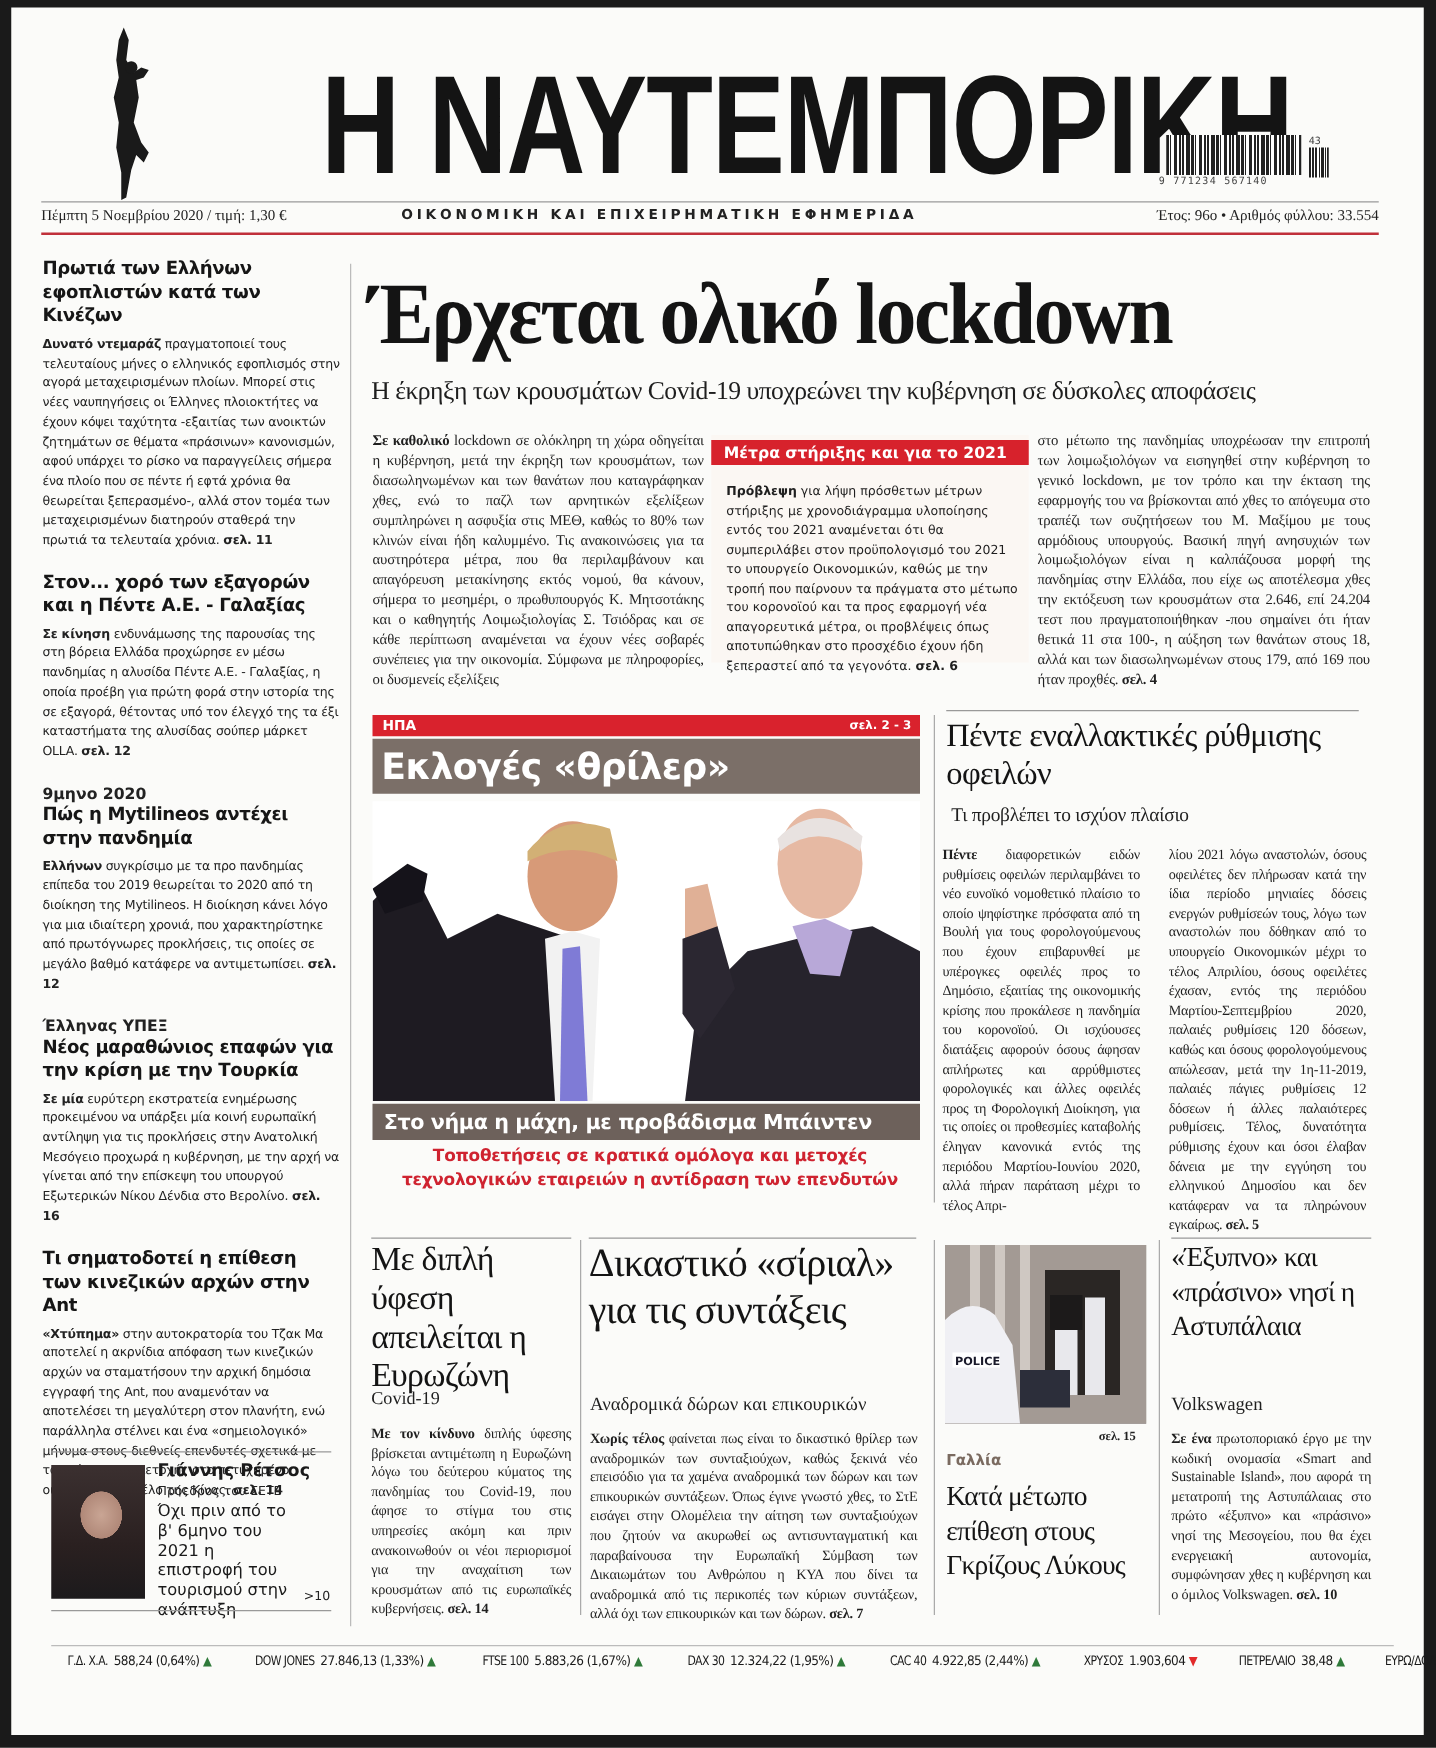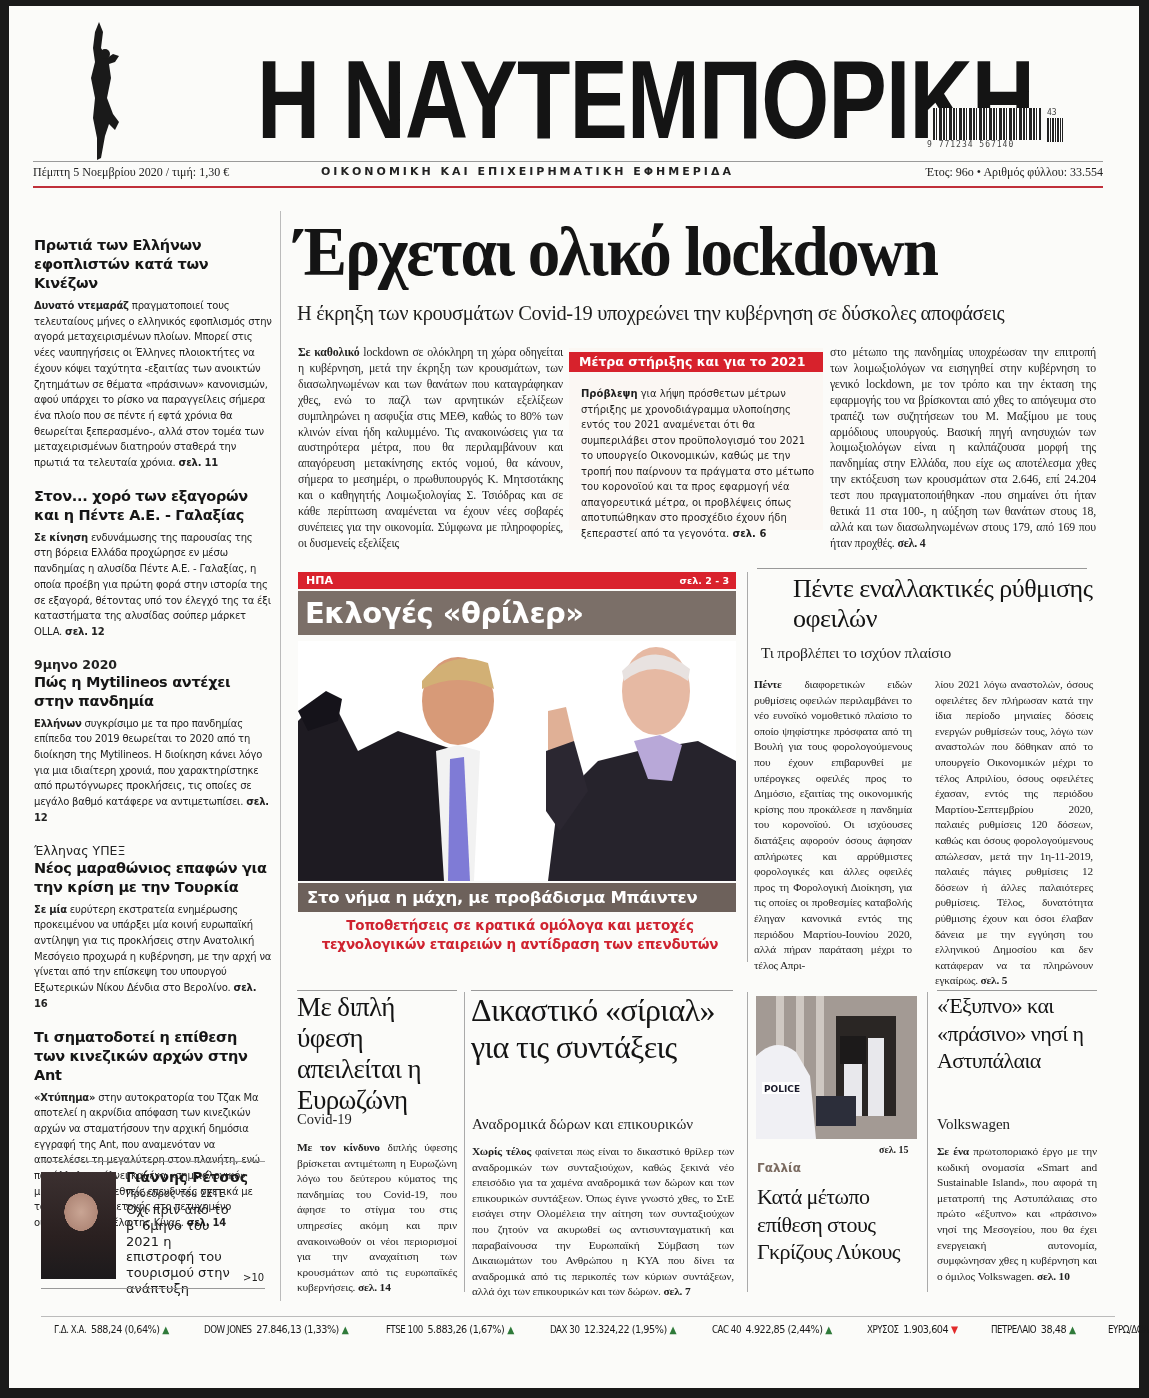--- a/index.html
+++ b/index.html
@@ -32,25 +32,25 @@
   .barcode-addon-num { position: absolute; left: 120px; top: 6px; font-family: "DejaVu Sans Mono", monospace; font-size: 8px; color: #444; }
 
   .rule-top { left: 24px; top: 155px; width: 1070px; height: 1px; background: #9a9a9a; }
   .infobar { top: 159px; font-size: 12px; color: #222; white-space: nowrap; }
   .info-date { left: 24px; }
   .info-tag { left: 312px; font-family: "DejaVu Sans", sans-serif; font-size: 11px; letter-spacing: 3px; font-weight: 700; text-align: center; }
   .info-issue { right: 36px; }
   .rule-red { left: 24px; top: 180px; width: 1070px; height: 2px; background: #c0303a; }
 
   
-  .left-col { left: 25px; top: 200px; width: 238px; margin-top: 30px; }
+  .left-col { left: 25px; top: 200px; width: 238px; }
   .lvdiv { left: 271px; top: 205px; width: 1px; height: 1090px; background: #bbb; }
   .ls-title { font-family: "DejaVu Sans", sans-serif; font-weight: 700; font-size: 14.5px; line-height: 19px; color: #161616; letter-spacing: -0.3px; }
   .ls-kicker { font-family: "DejaVu Sans", sans-serif; font-weight: 700; font-size: 12.5px; line-height: 17px; color: #222; }
-  .ls-kicker-light { font-weight: 400; }
+  .ls-kicker-light { font-weight: 700; }
   .ls-body { font-family: "DejaVu Sans", sans-serif; font-size: 10px; line-height: 15.7px; color: #222; margin-top: 5px; letter-spacing: -0.2px; }
   .ls-body b { font-weight: 700; }
   .ls-story { margin-bottom: 16px; }
   .profile-rule-top { left: 32px; top: 1155px; width: 224px; height: 1px; background: #999; }
   .profile-rule-bot { left: 32px; top: 1282px; width: 224px; height: 1px; background: #999; }
   .profile-photo { left: 32px; top: 1166px; width: 75px; height: 107px;
     background: radial-gradient(ellipse 30px 34px at 40px 40px, #c9a594 0%, #b08878 55%, transparent 56%),
                 linear-gradient(180deg, #3b3030 0%, #2a2020 60%, #1c1a1c 100%);
   }
   .profile-name { left: 117px; top: 1163px; font-family: "DejaVu Sans", sans-serif; font-weight: 700; font-size: 14px; color: #1a1a1a; }
@@ -76,21 +76,21 @@
   .usa-page { left: 660px; top: 566px; width: 60px; text-align: right; color: #fff; font-family: "DejaVu Sans", sans-serif; font-weight: 700; font-size: 9.5px; line-height: 17px; }
   .usa-titlebar { left: 289px; top: 585px; width: 438px; height: 44px; background: #7b6f68; }
   .usa-title { left: 296px; top: 586px; color: #fff; font-family: "DejaVu Sans", sans-serif; font-weight: 700; font-size: 29px; line-height: 42px; letter-spacing: -0.5px; white-space: nowrap; }
   .usa-photo { left: 289px; top: 635px; width: 438px; height: 240px; background: #fff; overflow: hidden; }
   .usa-caption-bar { left: 289px; top: 877px; width: 438px; height: 29px; background: #6d615b; }
   .usa-caption { left: 298px; top: 877px; color: #fff; font-family: "DejaVu Sans", sans-serif; font-weight: 700; font-size: 16.5px; line-height: 29px; white-space: nowrap; letter-spacing: -0.3px; }
   .usa-deck { left: 296px; top: 910px; width: 430px; color: #cf2330; font-family: "DejaVu Sans", sans-serif; font-weight: 700; font-size: 13.5px; line-height: 19px; letter-spacing: -0.2px; text-align: center; }
 
   
   .debt-rule { left: 748px; top: 562px; width: 330px; height: 1px; background: #999; }
-  .debt-title { left: 748px; top: 568px; width: 340px; font-family: "Liberation Serif", serif; font-size: 26px; line-height: 30px; color: #141414; letter-spacing: -0.5px; margin-left: 36px; }
+  .debt-title { left: 748px; top: 568px; width: 340px; font-family: "Liberation Serif", serif; font-size: 26px; line-height: 30px; color: #141414; letter-spacing: -0.5px; }
   .debt-sub { left: 752px; top: 638px; font-family: "Liberation Serif", serif; font-size: 15.5px; color: #1f1f1f; letter-spacing: -0.2px; }
   .debt-col { top: 671px; width: 158px; font-family: "Liberation Serif", serif; font-size: 11.3px; line-height: 15.6px; color: #1f1f1f; text-align: justify; letter-spacing: -0.2px; }
   .debt-col b { font-weight: 700; }
   .debt-col1 { left: 745px; }
   .debt-col2 { left: 926px; }
   .vdiv-debt { left: 738px; top: 566px; width: 1px; height: 390px; background: #aaa; }
 
   
   .bottom-rule { top: 984px; height: 1px; background: #999; }
   .vdiv { top: 986px; width: 1px; height: 300px; background: #aaa; }

